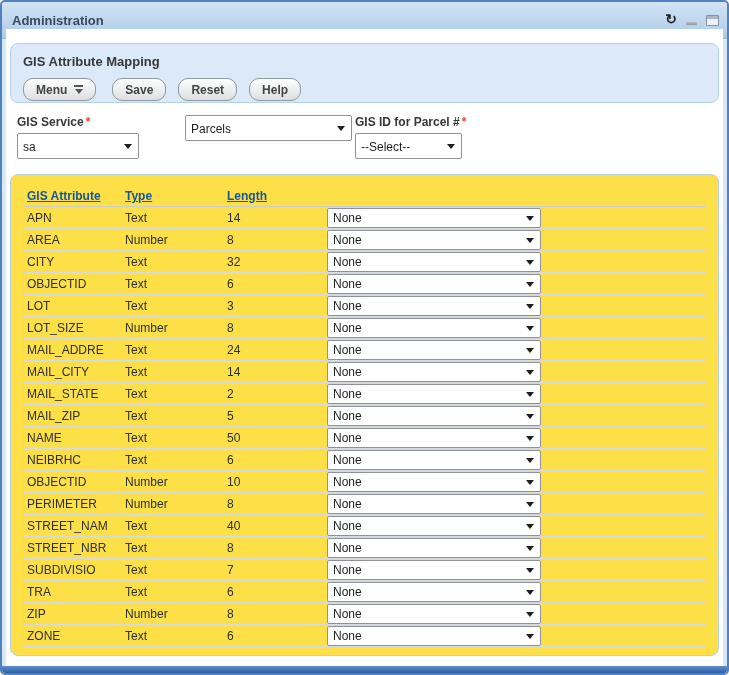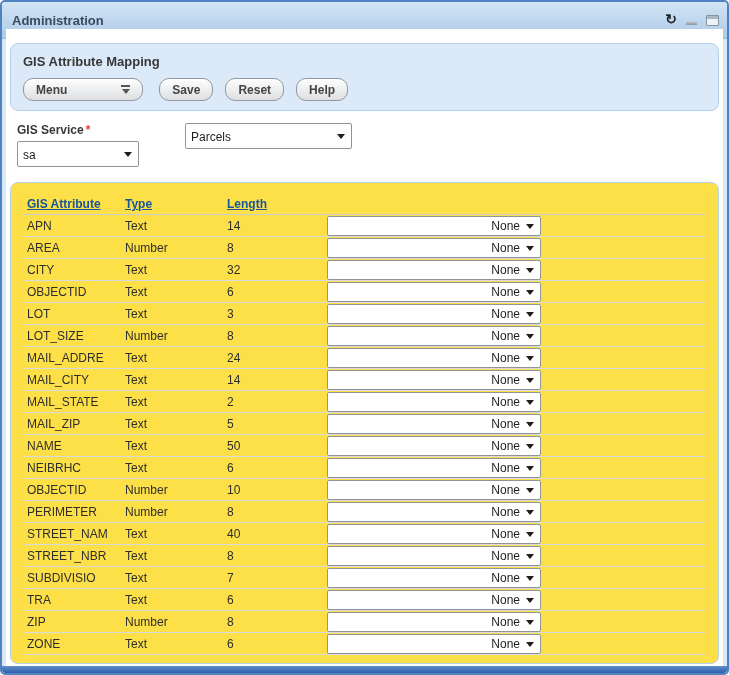--- a/index.html
+++ b/index.html
@@ -25,34 +25,33 @@
 
   .win-body {
     position:absolute; top:27px; left:4px; right:4px; bottom:7px;
     background:#fff; overflow:hidden;
   }
   .bottombar { position:absolute; left:0; right:0; bottom:0; height:7px;
     background:linear-gradient(#6290cc,#2a5fa8); border-radius:0 0 3px 3px; }
 
   
   .toolbar-panel {
-    margin:14px 4px 0 4px; height:68px;
+    margin:14px 4px 0 4px; height:60px;
     background:#dce9f8; border:1px solid #b6d0ea; border-radius:8px;
     padding:10px 12px 0 12px;
   }
   .panel-title { font-size:13px; font-weight:bold; color:#383838; }
   .btn-row { margin-top:9px; display:flex; align-items:center; }
   .btn {
     display:inline-flex; align-items:center; justify-content:center;
     height:23px; padding:0 12px; margin-right:12px;
     border:1px solid #8f989f; border-radius:10px;
     background:linear-gradient(#fefefe,#dddfe1);
     font-size:12px; font-weight:bold; color:#444; cursor:pointer;
     box-shadow:0 1px 0 rgba(255,255,255,.6) inset;
-    gap:47px;
   }
   .btn-menu { margin-right:16px; }
   .menu-arrow { display:inline-block; width:9px; margin-left:7px; }
   .menu-arrow::before { content:''; display:block; height:0; border-top:2px solid #555; margin-bottom:2px; }
   .menu-arrow::after { content:''; display:block; width:0; height:0; margin-left:0.5px;
     border-left:4px solid transparent; border-right:4px solid transparent; border-top:5px solid #555; }
 
   
   .form-row { position:relative; height:55px; margin-top:12px; }
   .field { position:absolute; top:0; }
@@ -78,21 +77,21 @@
     background:#fde047; border:1px solid #b6d0ea; border-radius:8px;
     padding:11px 9px 8px 9px;
   }
   .grid { margin:0 3px; border-left:1px solid #d2d6db; border-right:1px solid #d2d6db; }
   .g-row { display:flex; align-items:center; height:22px; border-bottom:1px solid #d7dbe0; padding-left:3px; }
   .g-head { height:21px; border-bottom:1px solid #c8cdd4; }
   .g-head .hcell { font-size:12px; font-weight:bold; color:#15569c; text-decoration:underline; cursor:pointer; }
   .c1 { width:98px; } .c2 { width:102px; } .c3 { width:100px; } .c4 { width:216px; } .c5 { flex:1; }
   .cell { font-size:12px; color:#2e2e2e; white-space:nowrap; }
   .c4 .sel { width:214px; }
-  .c4 .sel select { padding:2px 20px 2px 5px; height:20px;text-align:right; }
+  .c4 .sel select { padding:2px 20px 2px 5px; height:20px; }
 </style>
 </head>
 <body>
 
 <div class="window">
 
   <div class="titlebar">
     <span class="title">Administration</span>
     <span class="tb-controls">
       <span class="icon-refresh">↻</span>
@@ -123,20 +122,26 @@
       <select><option>sa</option></select>
     </span>
   </div>
 
   <div class="field field-1">
     <span class="sel">
       <select><option>Parcels</option></select>
     </span>
   </div>
 
+  <div class="field field-2">
+    <label><span>GIS ID for Parcel #</span><span class="req">*</span></label>
+    <span class="sel">
+      <select><option>--Select--</option></select>
+    </span>
+  </div>
 </div>
 
     <div class="table-panel">
       <div class="grid">
         <div class="g-row g-head">
           <span class="hcell c1">GIS Attribute</span>
           <span class="hcell c2">Type</span>
           <span class="hcell c3">Length</span>
           <span class="c5"></span>
         </div>

